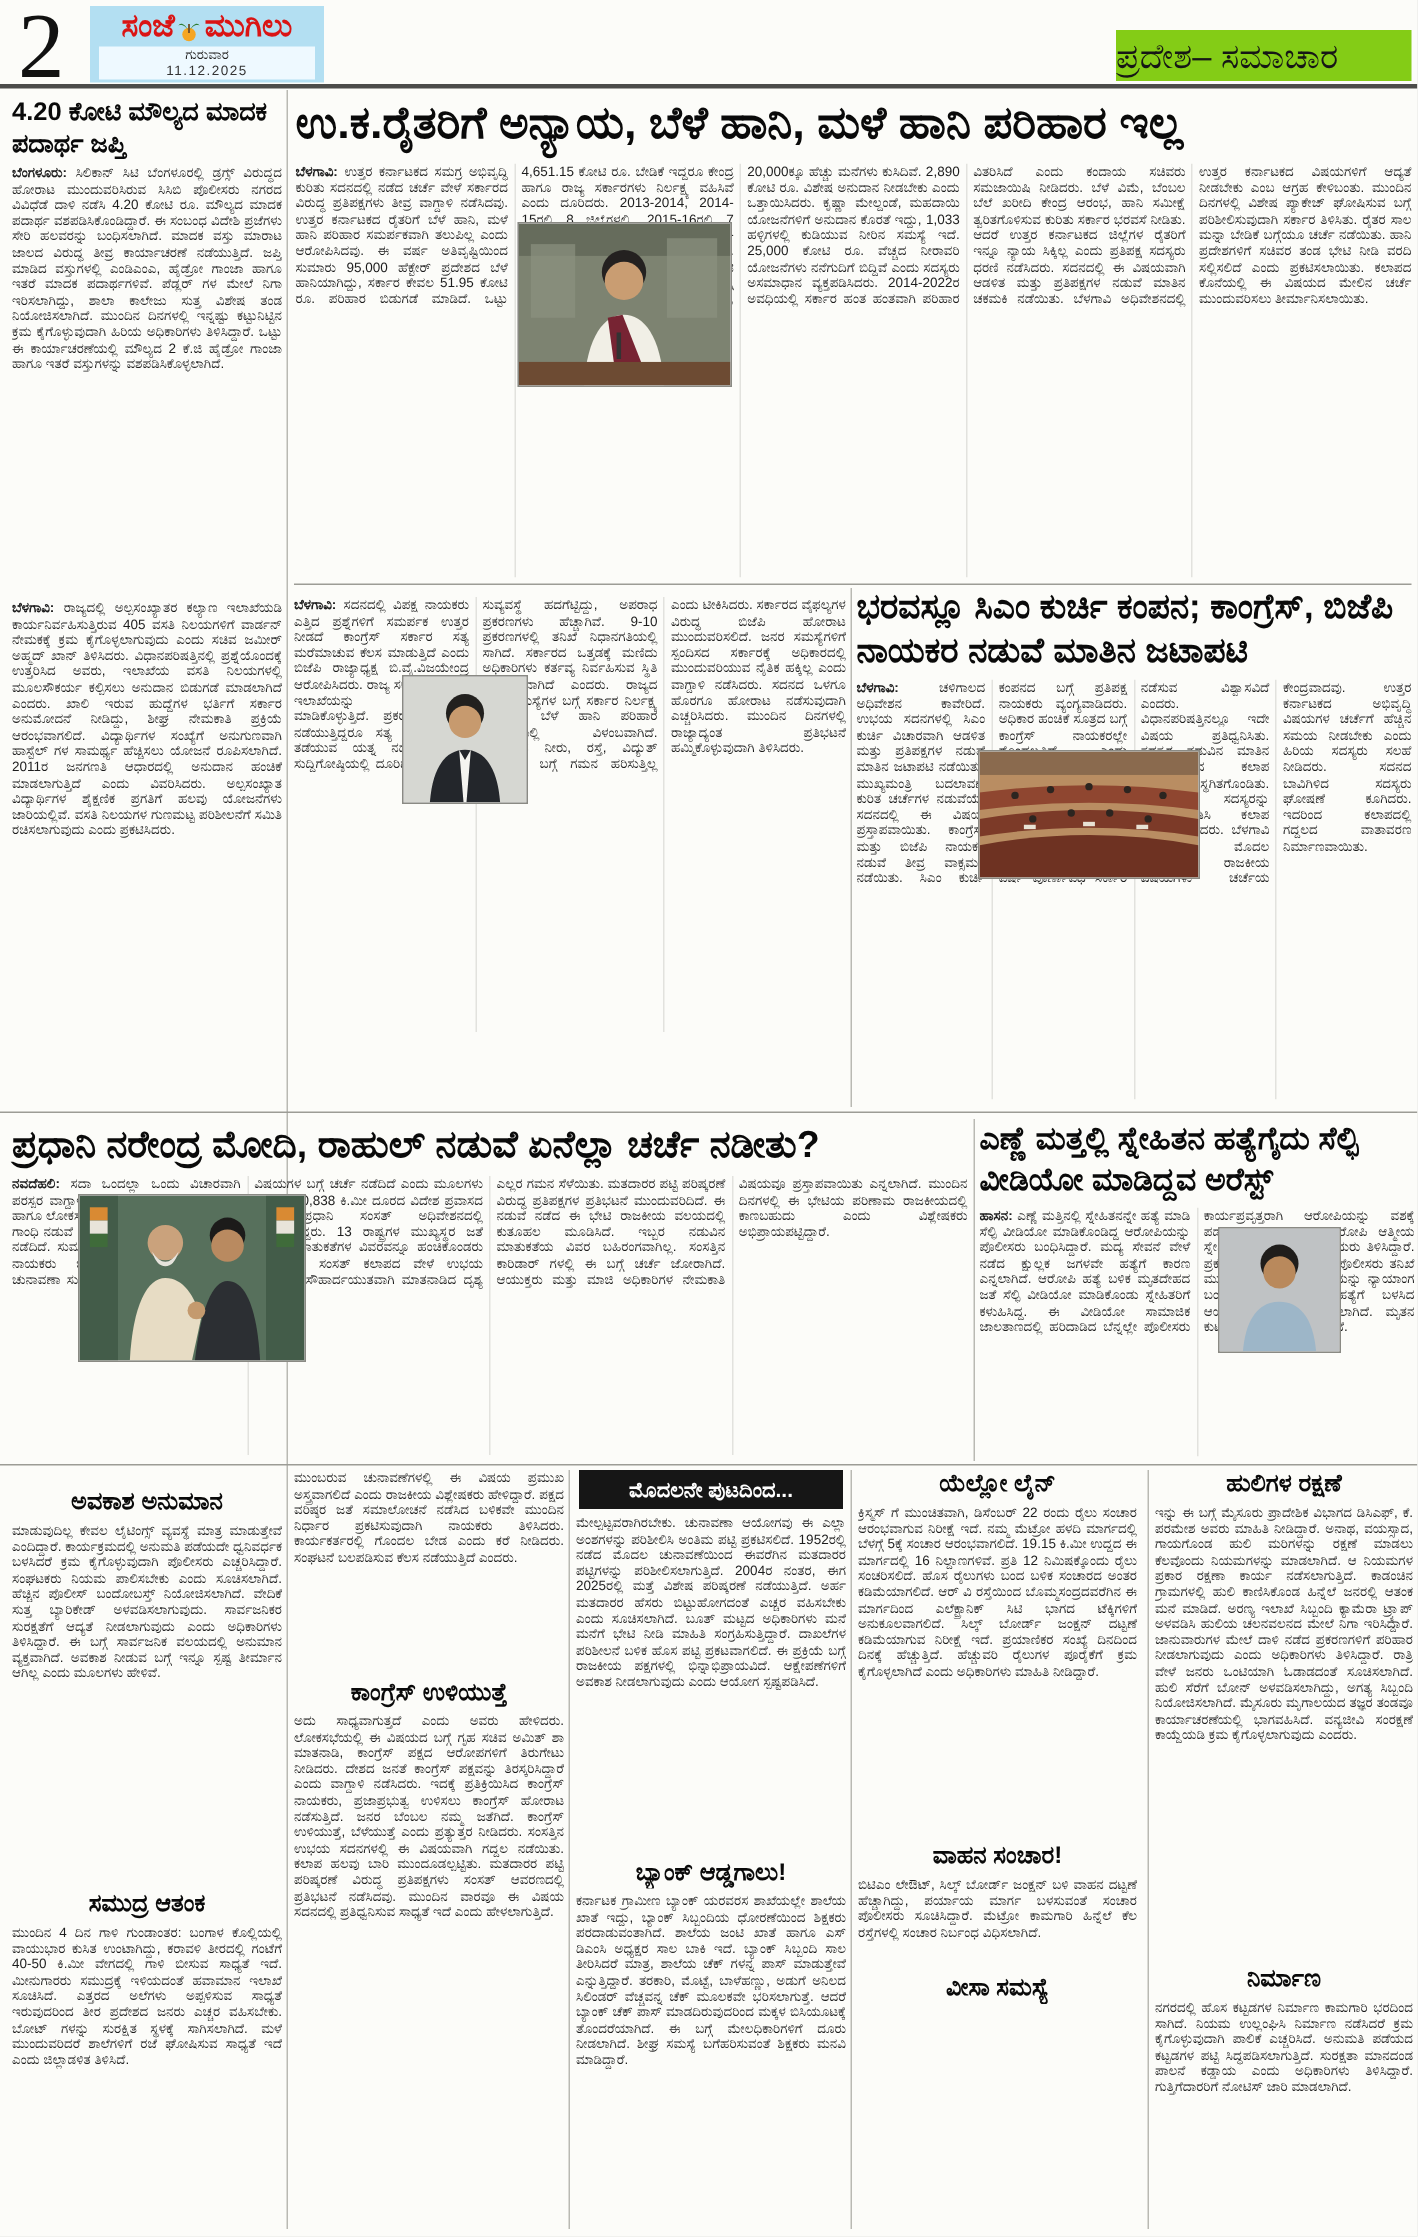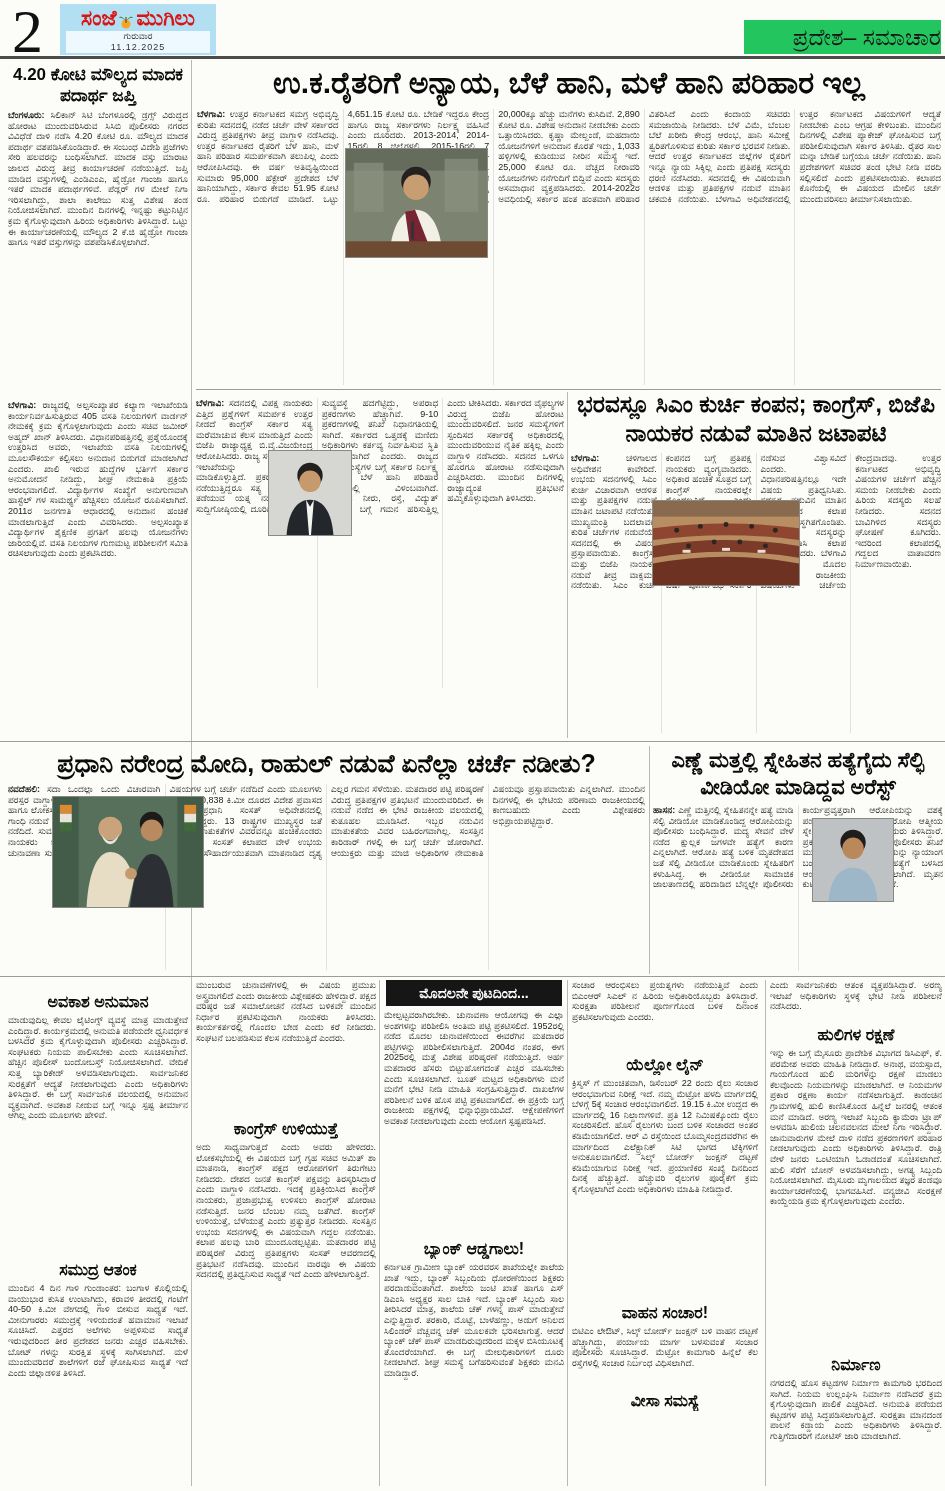--- a/index.html
+++ b/index.html
@@ -3,33 +3,33 @@
 <meta charset="utf-8">
 <style>
   *{margin:0;padding:0;box-sizing:border-box}
   html,body{background:#e9e9e5}
   body{font-family:"Liberation Sans",sans-serif;color:#151515}
   .page{position:relative;width:945px;height:1491px;margin:0 auto;background:#fcfcf9;overflow:hidden}
   .abs{position:absolute}
   .body-text{font-size:9px;line-height:10.6px;text-align:justify;color:#1d1d1d;overflow:hidden}
   .cols{column-gap:9px;column-rule:1px solid #e2e2de}
   .dateline{font-weight:bold}
-  .headline{font-weight:bold;color:#0a0a0a;text-align:center}
+  .headline{font-weight:bold;color:#0a0a0a;}
   .subhead{font-weight:bold;text-align:center;font-size:16px;line-height:20px;color:#0a0a0a;overflow:hidden}
   .vrule{position:absolute;width:1px;background:#b9b9b3}
   .hrule{position:absolute;height:1px;background:#9c9c96}
   .photo{position:absolute;border:1px solid #8a8a84;overflow:hidden;background:#ddd}
   .photo svg{display:block;width:100%;height:100%}
   .masthead-num{font-family:"Liberation Serif",serif;font-weight:normal;font-size:62px;line-height:58px;color:#111}
   .logo-box{background:#b3dff2;text-align:center;overflow:hidden}
   .logo-line{font-weight:bold;font-size:21px;line-height:24px;color:#da1414;display:flex;align-items:center;justify-content:center;gap:2px;padding-top:2px}
   .logo-sub{background:#eef9ff;margin:1px 6px 0 6px}
   .logo-day{font-size:9px;font-weight:normal;color:#222;line-height:11px}
   .logo-date{font-size:9px;color:#333;letter-spacing:1px;line-height:11px}
-  .section-box{background:#22c55e;color:#161616;font-size:23px;line-height:34px;text-align:right}
+  .section-box{background:#84cc16;color:#161616;font-size:23px;line-height:34px;text-align:left}
   .firstpage-box{background:#161616;color:#fff;font-weight:bold;font-size:14px;line-height:26px;text-align:center;height:26px;margin:0 2px 4px 2px}
   .bcol p{margin-bottom:3px}
   .bcol .subhead{margin-bottom:3px}
 </style>
 </head>
 <body>
 
 <div class="page">
 
   <div class="abs masthead-num" style="left:12px;top:2px;width:46px;height:56px">2</div>
@@ -183,29 +183,27 @@
   </div>
 
   <div class="abs bcol" style="left:384px;top:980px;width:180px;height:506px;overflow:hidden">
     <div class="firstpage-box">ಮೊದಲನೇ ಪುಟದಿಂದ...</div>
     <p class="body-text" style="height:226px">ಮೇಲ್ಪಟ್ಟವರಾಗಿರಬೇಕು. ಚುನಾವಣಾ ಆಯೋಗವು ಈ ಎಲ್ಲಾ ಅಂಶಗಳನ್ನು ಪರಿಶೀಲಿಸಿ ಅಂತಿಮ ಪಟ್ಟಿ ಪ್ರಕಟಿಸಲಿದೆ. 1952ರಲ್ಲಿ ನಡೆದ ಮೊದಲ ಚುನಾವಣೆಯಿಂದ ಈವರೆಗಿನ ಮತದಾರರ ಪಟ್ಟಿಗಳನ್ನು ಪರಿಶೀಲಿಸಲಾಗುತ್ತಿದೆ. 2004ರ ನಂತರ, ಈಗ 2025ರಲ್ಲಿ ಮತ್ತೆ ವಿಶೇಷ ಪರಿಷ್ಕರಣೆ ನಡೆಯುತ್ತಿದೆ. ಅರ್ಹ ಮತದಾರರ ಹೆಸರು ಬಿಟ್ಟುಹೋಗದಂತೆ ಎಚ್ಚರ ವಹಿಸಬೇಕು ಎಂದು ಸೂಚಿಸಲಾಗಿದೆ. ಬೂತ್ ಮಟ್ಟದ ಅಧಿಕಾರಿಗಳು ಮನೆ ಮನೆಗೆ ಭೇಟಿ ನೀಡಿ ಮಾಹಿತಿ ಸಂಗ್ರಹಿಸುತ್ತಿದ್ದಾರೆ. ದಾಖಲೆಗಳ ಪರಿಶೀಲನೆ ಬಳಿಕ ಹೊಸ ಪಟ್ಟಿ ಪ್ರಕಟವಾಗಲಿದೆ. ಈ ಪ್ರಕ್ರಿಯೆ ಬಗ್ಗೆ ರಾಜಕೀಯ ಪಕ್ಷಗಳಲ್ಲಿ ಭಿನ್ನಾಭಿಪ್ರಾಯವಿದೆ. ಆಕ್ಷೇಪಣೆಗಳಿಗೆ ಅವಕಾಶ ನೀಡಲಾಗುವುದು ಎಂದು ಆಯೋಗ ಸ್ಪಷ್ಟಪಡಿಸಿದೆ.</p>
     <div class="subhead">ಬ್ಯಾಂಕ್ ಆಡ್ಡಗಾಲು!</div>
     <p class="body-text" style="height:220px">ಕರ್ನಾಟಕ ಗ್ರಾಮೀಣ ಬ್ಯಾಂಕ್ ಯರವರಸ ಶಾಖೆಯಲ್ಲೇ ಶಾಲೆಯ ಖಾತೆ ಇದ್ದು, ಬ್ಯಾಂಕ್ ಸಿಬ್ಬಂದಿಯ ಧೋರಣೆಯಿಂದ ಶಿಕ್ಷಕರು ಪರದಾಡುವಂತಾಗಿದೆ. ಶಾಲೆಯ ಜಂಟಿ ಖಾತೆ ಹಾಗೂ ಎಸ್ ಡಿಎಂಸಿ ಅಧ್ಯಕ್ಷರ ಸಾಲ ಬಾಕಿ ಇದೆ. ಬ್ಯಾಂಕ್ ಸಿಬ್ಬಂದಿ ಸಾಲ ತೀರಿಸಿದರೆ ಮಾತ್ರ, ಶಾಲೆಯ ಚೆಕ್ ಗಳನ್ನ ಪಾಸ್ ಮಾಡುತ್ತೇವೆ ಎನ್ನುತ್ತಿದ್ದಾರೆ. ತರಕಾರಿ, ಮೊಟ್ಟೆ, ಬಾಳೆಹಣ್ಣು, ಅಡುಗೆ ಅನಿಲದ ಸಿಲಿಂಡರ್ ವೆಚ್ಚವನ್ನ ಚೆಕ್ ಮೂಲಕವೇ ಭರಿಸಲಾಗುತ್ತೆ. ಆದರೆ ಬ್ಯಾಂಕ್ ಚೆಕ್ ಪಾಸ್ ಮಾಡದಿರುವುದರಿಂದ ಮಕ್ಕಳ ಬಿಸಿಯೂಟಕ್ಕೆ ತೊಂದರೆಯಾಗಿದೆ. ಈ ಬಗ್ಗೆ ಮೇಲಧಿಕಾರಿಗಳಿಗೆ ದೂರು ನೀಡಲಾಗಿದೆ. ಶೀಘ್ರ ಸಮಸ್ಯೆ ಬಗೆಹರಿಸುವಂತೆ ಶಿಕ್ಷಕರು ಮನವಿ ಮಾಡಿದ್ದಾರೆ.</p>
   </div>
 
   <div class="abs bcol" style="left:572px;top:980px;width:186px;height:506px;overflow:hidden">
-    <p class="body-text" style="height:72px">ಸಂಚಾರ ಆರಂಭಿಸಲು ಪ್ರಯತ್ನಗಳು ನಡೆಯುತ್ತಿವೆ ಎಂದು ಬಿಎಂಆರ್ ಸಿಎಲ್ ನ ಹಿರಿಯ ಅಧಿಕಾರಿಯೊಬ್ಬರು ತಿಳಿಸಿದ್ದಾರೆ. ಸುರಕ್ಷತಾ ಪರಿಶೀಲನೆ ಪೂರ್ಣಗೊಂಡ ಬಳಿಕ ದಿನಾಂಕ ಪ್ರಕಟಿಸಲಾಗುವುದು ಎಂದರು.</p>
     <div class="subhead">ಯೆಲ್ಲೋ ಲೈನ್</div>
     <p class="body-text" style="height:222px">ಕ್ರಿಸ್ಮಸ್ ಗೆ ಮುಂಚಿತವಾಗಿ, ಡಿಸೆಂಬರ್ 22 ರಂದು ರೈಲು ಸಂಚಾರ ಆರಂಭವಾಗುವ ನಿರೀಕ್ಷೆ ಇದೆ. ನಮ್ಮ ಮೆಟ್ರೋ ಹಳದಿ ಮಾರ್ಗದಲ್ಲಿ ಬೆಳಗ್ಗೆ 5ಕ್ಕೆ ಸಂಚಾರ ಆರಂಭವಾಗಲಿದೆ. 19.15 ಕಿ.ಮೀ ಉದ್ದದ ಈ ಮಾರ್ಗದಲ್ಲಿ 16 ನಿಲ್ದಾಣಗಳಿವೆ. ಪ್ರತಿ 12 ನಿಮಿಷಕ್ಕೊಂದು ರೈಲು ಸಂಚರಿಸಲಿದೆ. ಹೊಸ ರೈಲುಗಳು ಬಂದ ಬಳಿಕ ಸಂಚಾರದ ಅಂತರ ಕಡಿಮೆಯಾಗಲಿದೆ. ಆರ್ ವಿ ರಸ್ತೆಯಿಂದ ಬೊಮ್ಮಸಂದ್ರದವರೆಗಿನ ಈ ಮಾರ್ಗದಿಂದ ಎಲೆಕ್ಟ್ರಾನಿಕ್ ಸಿಟಿ ಭಾಗದ ಟೆಕ್ಕಿಗಳಿಗೆ ಅನುಕೂಲವಾಗಲಿದೆ. ಸಿಲ್ಕ್ ಬೋರ್ಡ್ ಜಂಕ್ಷನ್ ದಟ್ಟಣೆ ಕಡಿಮೆಯಾಗುವ ನಿರೀಕ್ಷೆ ಇದೆ. ಪ್ರಯಾಣಿಕರ ಸಂಖ್ಯೆ ದಿನದಿಂದ ದಿನಕ್ಕೆ ಹೆಚ್ಚುತ್ತಿದೆ. ಹೆಚ್ಚುವರಿ ರೈಲುಗಳ ಪೂರೈಕೆಗೆ ಕ್ರಮ ಕೈಗೊಳ್ಳಲಾಗಿದೆ ಎಂದು ಅಧಿಕಾರಿಗಳು ಮಾಹಿತಿ ನೀಡಿದ್ದಾರೆ.</p>
     <div class="subhead">ವಾಹನ ಸಂಚಾರ!</div>
     <p class="body-text" style="height:62px">ಬಿಟಿಎಂ ಲೇಔಟ್, ಸಿಲ್ಕ್ ಬೋರ್ಡ್ ಜಂಕ್ಷನ್ ಬಳಿ ವಾಹನ ದಟ್ಟಣೆ ಹೆಚ್ಚಾಗಿದ್ದು, ಪರ್ಯಾಯ ಮಾರ್ಗ ಬಳಸುವಂತೆ ಸಂಚಾರ ಪೊಲೀಸರು ಸೂಚಿಸಿದ್ದಾರೆ. ಮೆಟ್ರೋ ಕಾಮಗಾರಿ ಹಿನ್ನೆಲೆ ಕೆಲ ರಸ್ತೆಗಳಲ್ಲಿ ಸಂಚಾರ ನಿರ್ಬಂಧ ವಿಧಿಸಲಾಗಿದೆ.</p>
     <div class="subhead">ವೀಸಾ ಸಮಸ್ಯೆ</div>
   </div>
 
   <div class="abs bcol" style="left:770px;top:980px;width:172px;height:506px;overflow:hidden">
-    <p class="body-text" style="height:42px">ಎಂದು ಸಾರ್ವಜನಿಕರು ಆತಂಕ ವ್ಯಕ್ತಪಡಿಸಿದ್ದಾರೆ. ಅರಣ್ಯ ಇಲಾಖೆ ಅಧಿಕಾರಿಗಳು ಸ್ಥಳಕ್ಕೆ ಭೇಟಿ ನೀಡಿ ಪರಿಶೀಲನೆ ನಡೆಸಿದರು.</p>
     <div class="subhead">ಹುಲಿಗಳ ರಕ್ಷಣೆ</div>
     <p class="body-text" style="height:304px">ಇನ್ನು ಈ ಬಗ್ಗೆ ಮೈಸೂರು ಪ್ರಾದೇಶಿಕ ವಿಭಾಗದ ಡಿಸಿಎಫ್, ಕೆ. ಪರಮೇಶ ಅವರು ಮಾಹಿತಿ ನೀಡಿದ್ದಾರೆ. ಅನಾಥ, ವಯಸ್ಸಾದ, ಗಾಯಗೊಂಡ ಹುಲಿ ಮರಿಗಳನ್ನು ರಕ್ಷಣೆ ಮಾಡಲು ಕೆಲವೊಂದು ನಿಯಮಗಳನ್ನು ಮಾಡಲಾಗಿದೆ. ಆ ನಿಯಮಗಳ ಪ್ರಕಾರ ರಕ್ಷಣಾ ಕಾರ್ಯ ನಡೆಸಲಾಗುತ್ತಿದೆ. ಕಾಡಂಚಿನ ಗ್ರಾಮಗಳಲ್ಲಿ ಹುಲಿ ಕಾಣಿಸಿಕೊಂಡ ಹಿನ್ನೆಲೆ ಜನರಲ್ಲಿ ಆತಂಕ ಮನೆ ಮಾಡಿದೆ. ಅರಣ್ಯ ಇಲಾಖೆ ಸಿಬ್ಬಂದಿ ಕ್ಯಾಮೆರಾ ಟ್ರ್ಯಾಪ್ ಅಳವಡಿಸಿ ಹುಲಿಯ ಚಲನವಲನದ ಮೇಲೆ ನಿಗಾ ಇರಿಸಿದ್ದಾರೆ. ಜಾನುವಾರುಗಳ ಮೇಲೆ ದಾಳಿ ನಡೆದ ಪ್ರಕರಣಗಳಿಗೆ ಪರಿಹಾರ ನೀಡಲಾಗುವುದು ಎಂದು ಅಧಿಕಾರಿಗಳು ತಿಳಿಸಿದ್ದಾರೆ. ರಾತ್ರಿ ವೇಳೆ ಜನರು ಒಂಟಿಯಾಗಿ ಓಡಾಡದಂತೆ ಸೂಚಿಸಲಾಗಿದೆ. ಹುಲಿ ಸೆರೆಗೆ ಬೋನ್ ಅಳವಡಿಸಲಾಗಿದ್ದು, ಅಗತ್ಯ ಸಿಬ್ಬಂದಿ ನಿಯೋಜಿಸಲಾಗಿದೆ. ಮೈಸೂರು ಮೃಗಾಲಯದ ತಜ್ಞರ ತಂಡವೂ ಕಾರ್ಯಾಚರಣೆಯಲ್ಲಿ ಭಾಗವಹಿಸಿದೆ. ವನ್ಯಜೀವಿ ಸಂರಕ್ಷಣೆ ಕಾಯ್ದೆಯಡಿ ಕ್ರಮ ಕೈಗೊಳ್ಳಲಾಗುವುದು ಎಂದರು.</p>
     <div class="subhead">ನಿರ್ಮಾಣ</div>
     <p class="body-text" style="height:102px">ನಗರದಲ್ಲಿ ಹೊಸ ಕಟ್ಟಡಗಳ ನಿರ್ಮಾಣ ಕಾಮಗಾರಿ ಭರದಿಂದ ಸಾಗಿದೆ. ನಿಯಮ ಉಲ್ಲಂಘಿಸಿ ನಿರ್ಮಾಣ ನಡೆಸಿದರೆ ಕ್ರಮ ಕೈಗೊಳ್ಳುವುದಾಗಿ ಪಾಲಿಕೆ ಎಚ್ಚರಿಸಿದೆ. ಅನುಮತಿ ಪಡೆಯದ ಕಟ್ಟಡಗಳ ಪಟ್ಟಿ ಸಿದ್ಧಪಡಿಸಲಾಗುತ್ತಿದೆ. ಸುರಕ್ಷತಾ ಮಾನದಂಡ ಪಾಲನೆ ಕಡ್ಡಾಯ ಎಂದು ಅಧಿಕಾರಿಗಳು ತಿಳಿಸಿದ್ದಾರೆ. ಗುತ್ತಿಗೆದಾರರಿಗೆ ನೋಟಿಸ್ ಜಾರಿ ಮಾಡಲಾಗಿದೆ.</p>
   </div>
 
 </div>
 
 </body></html>

